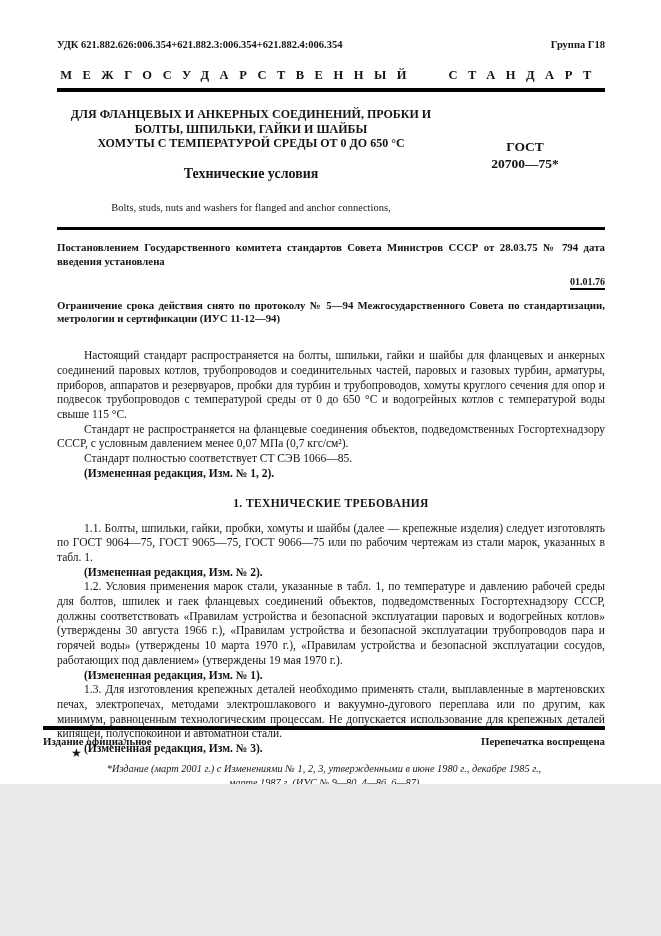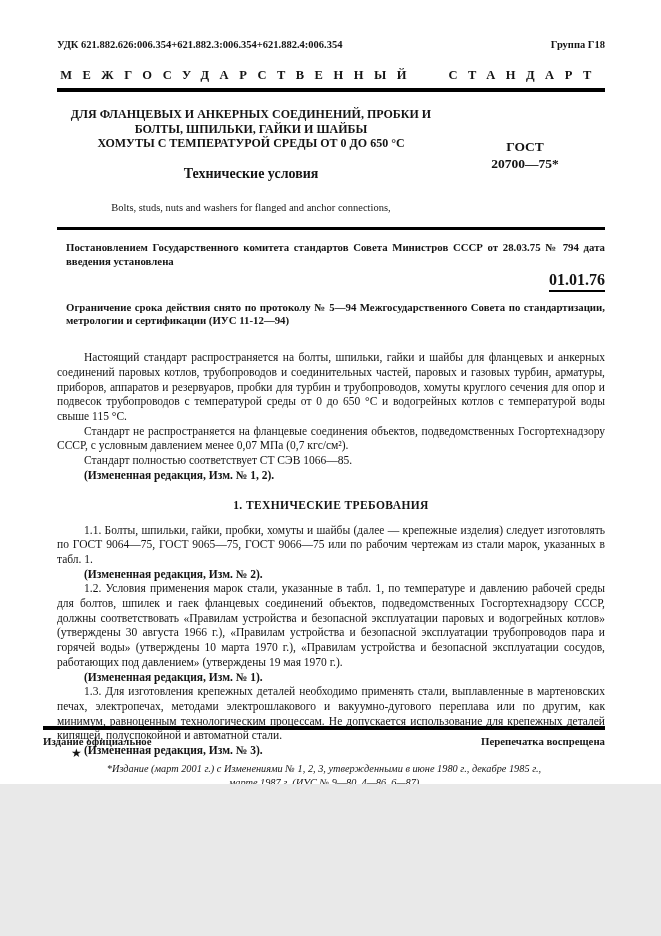--- a/index.html
+++ b/index.html
@@ -18,24 +18,24 @@
   .rule.thick{height:4px;}
   .rule.medium{height:3px;}
   .rule.hdr{margin-top:5px;}
   .title-row{display:flex;margin-top:15px;}
   .title-col{flex:1;text-align:center;}
   .doc-title{font-size:12px;font-weight:bold;line-height:14.5px;}
   .subtitle{margin-top:15px;font-size:14px;font-weight:bold;}
   .designation{width:160px;text-align:center;font-size:13.5px;font-weight:bold;line-height:17px;padding-top:31px;}
   .title-en{margin-top:19px;font-size:10.5px;line-height:13.5px;text-align:center;}
   .rule.sep{margin-top:13px;}
-  .decree{margin-top:11px;margin-left:9px;}
+  .decree{margin-top:11px;}
   .decree p{margin:0;font-size:10.8px;font-weight:bold;line-height:13.8px;text-align:justify;}
   .date-row{text-align:right;margin-top:2px;}
-  .date-val{display:inline-block;font-size:16px;font-weight:bold;border-bottom:2px solid #000;padding-bottom:1px;}
+  .date-val{display:inline-block;font-size:10px;font-weight:bold;border-bottom:2px solid #000;padding-bottom:1px;}
   .decree .limitation{margin-top:9px;}
   .bodytext{margin-top:22px;}
   .para{margin:0;font-size:11.5px;line-height:14.7px;text-align:justify;text-indent:27px;}
   .para.bold{font-weight:bold;}
   .sec-heading{margin:16px 0 12px 0;font-size:11.5px;font-weight:bold;text-align:center;letter-spacing:0.4px;}
   .footer{position:absolute;left:43px;right:56px;top:726px;}
   .footer-row{display:flex;justify-content:space-between;font-size:10.8px;font-weight:bold;line-height:13px;margin-top:5px;}
   .star{margin-left:28px;font-size:12px;line-height:11px;}
   .footnote{margin-top:3px;font-size:10.3px;font-style:italic;text-align:center;line-height:13.5px;}
   .copyright{margin-top:17px;text-align:center;font-size:11px;line-height:15.5px;padding-right:9px;}

